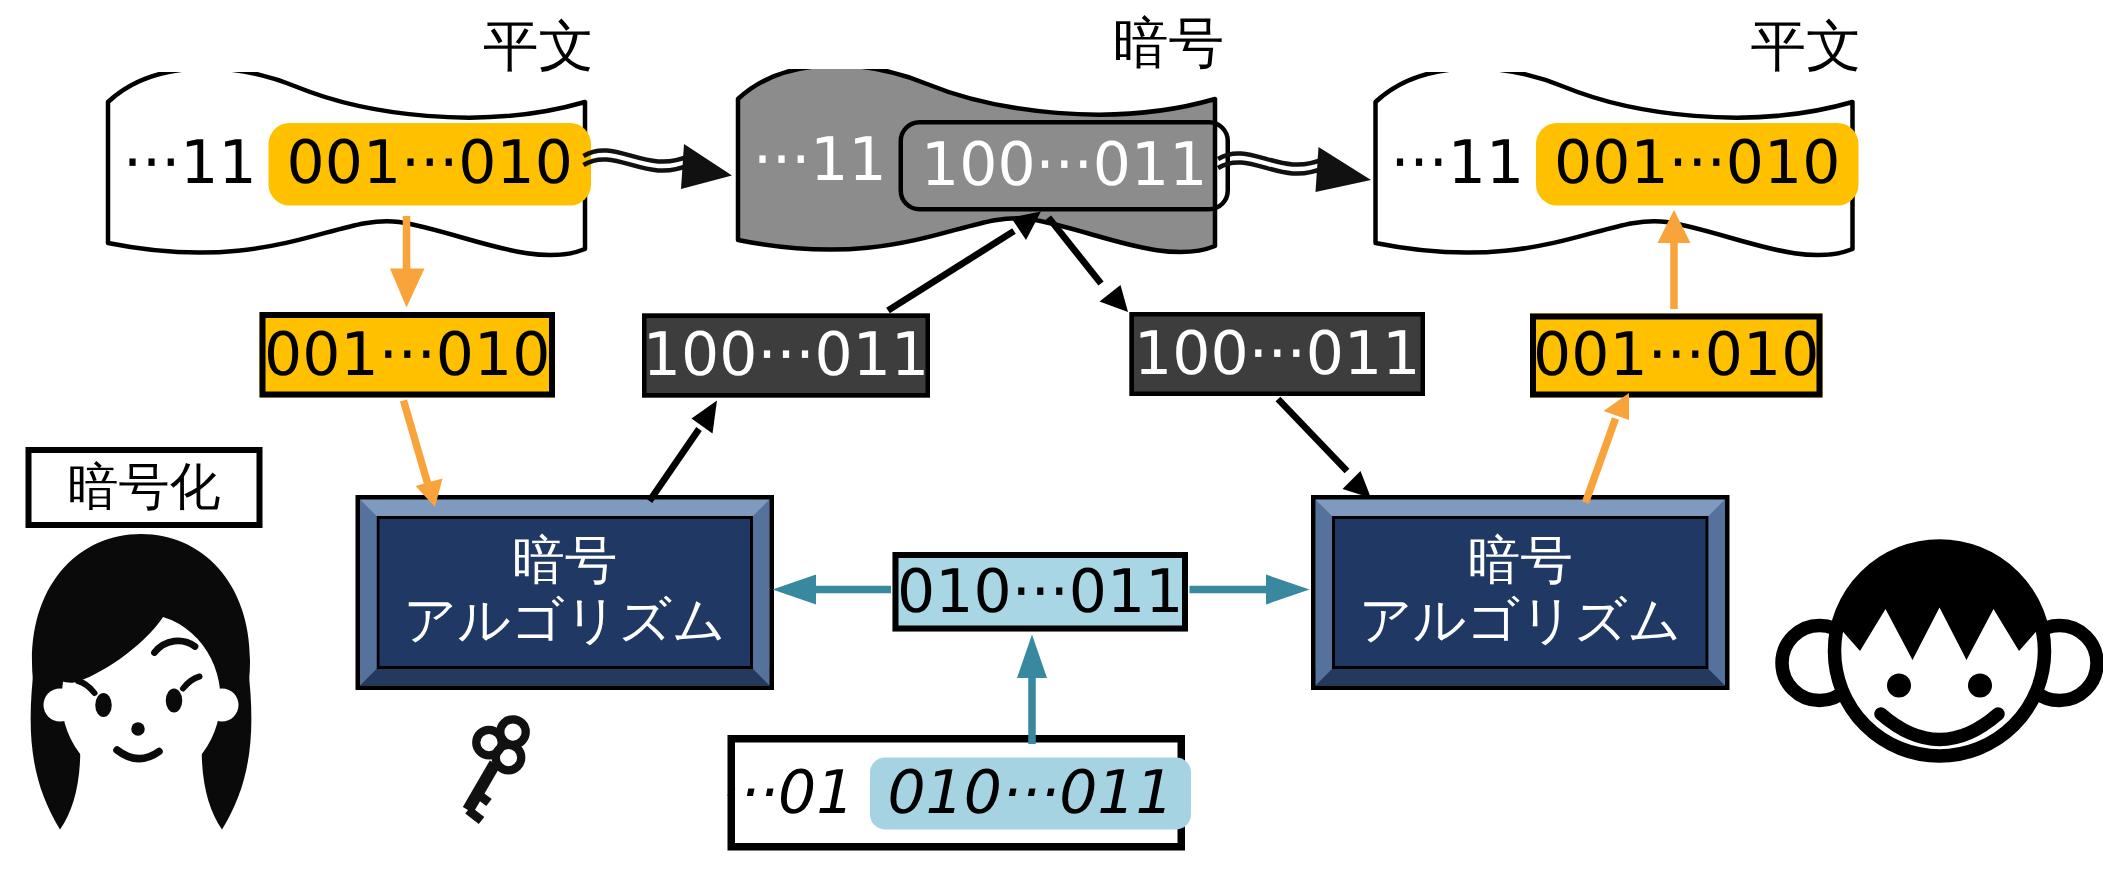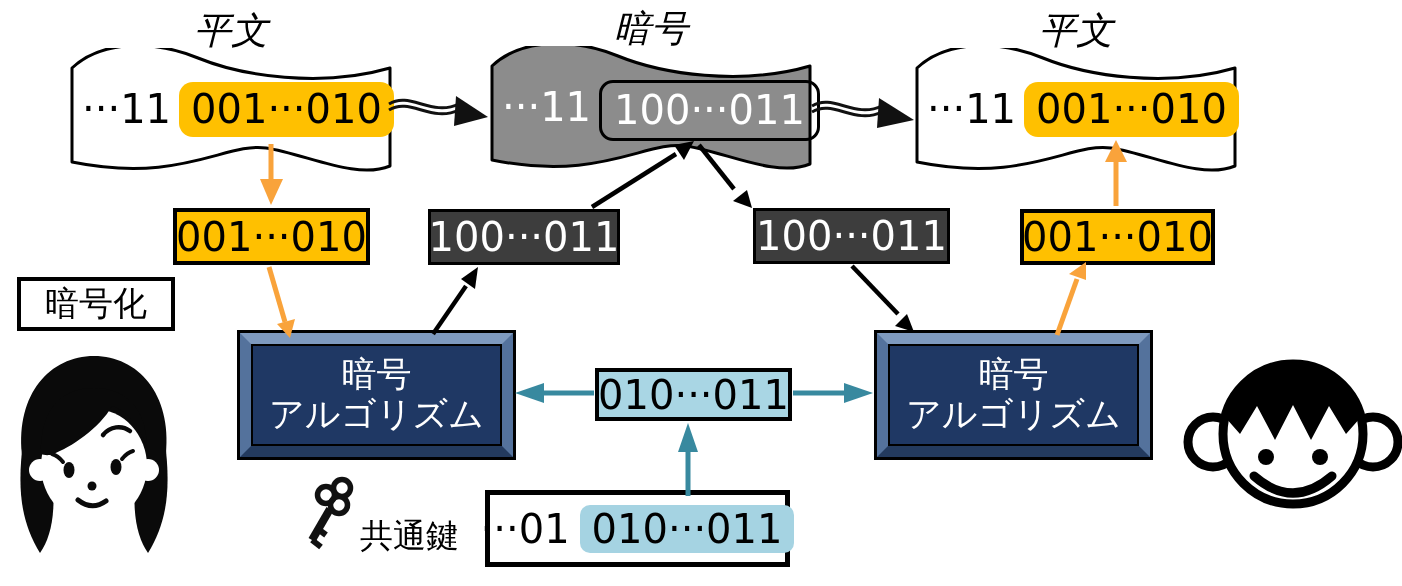--- a/index.html
+++ b/index.html
@@ -8,30 +8,30 @@
     font-family:"DejaVu Sans","Liberation Sans",sans-serif;color:#000;
   }
   .abs{position:absolute;box-sizing:border-box;}
   
   .doc{width:330px;height:130px;z-index:2;}
   .doc svg{position:absolute;left:0;top:0;}
   .doc-row{position:absolute;left:16px;top:34px;display:flex;gap:8px;
     font-size:40px;line-height:55px;white-space:nowrap;z-index:3;}
   .hl-orange{background:#FFC000;border-radius:14px;padding:0 12px;color:#000;}
   .hl-frame{border:3px solid #000;border-radius:14px;padding:0 12px;color:#fff;}
-  .doc-label{position:absolute;width:330px;text-align:center;font-size:37px;z-index:2;font-style:italic;}
+  .doc-label{position:absolute;width:330px;text-align:right;font-size:37px;z-index:2;}
   
   .bin{display:flex;align-items:center;justify-content:center;font-size:40px;
     border:4px solid #000;z-index:5;white-space:nowrap;}
   .bin.orange{background:#FFC000;color:#000;}
   .bin.dark{background:#3D3D3D;color:#fff;border-width:3px;}
   .bin.keyval{background:#A9D6E4;color:#000;}
   
   .tag{display:flex;align-items:center;justify-content:center;background:#fff;
-    border:4px solid #000;font-size:34px;z-index:5;}
+    border:4px solid #000;font-size:34px;z-index:5;margin-top:21px;}
   
   .algo{width:273px;height:124px;background:#1F3864;
     border:11px solid;border-color:#7E9ABF #54729C #233A5E #54729C;
     outline:3px solid #000;box-shadow:inset 0 0 0 2px #000;
     display:flex;flex-direction:column;align-items:center;justify-content:center;
     color:#fff;font-size:35px;line-height:1.13;z-index:5;text-align:center;}
   
   .keyfull{display:flex;align-items:center;justify-content:center;gap:10px;background:#fff;
     border:5px solid #000;font-size:40px;z-index:5;white-space:nowrap;}
   .hl-blue{background:#A5D3E2;border-radius:10px;padding:1px 12px;}
@@ -88,36 +88,35 @@
     <span>暗号</span>
     <span>アルゴリズム</span>
   </div>
   <div class="algo abs" style="left:877px;top:333px;">
     <span>暗号</span>
     <span>アルゴリズム</span>
   </div>
 
   <div class="bin keyval abs" style="left:595px;top:368px;width:197px;height:53px;">010···011</div>
 
-  <div class="keyfull abs" style="left:485px;top:490px;width:305px;height:77px;">
+  <div class="keyfull abs" style="left:485px;top:490px;width:305px;height:77px;font-style:italic;">
     <span>···01</span>
     <span class="hl-blue">010···011</span>
   </div>
 
   <svg class="abs" style="left:304px;top:474px;z-index:5;" width="58" height="86" viewBox="0 0 58 86">
     <g stroke="#111" fill="none">
       <circle cx="38" cy="14" r="8.5" stroke-width="5.5"></circle>
       <circle cx="22" cy="21" r="8.5" stroke-width="5.5"></circle>
       <circle cx="35" cy="31" r="8.5" stroke-width="5.5"></circle>
       <line x1="26" y1="35" x2="8" y2="66" stroke-width="8"></line>
       <line x1="14" y1="55" x2="22" y2="61" stroke-width="6"></line>
       <line x1="8" y1="66" x2="17" y2="73" stroke-width="6"></line>
     </g>
   </svg>
-  <span class="keylabel abs" style="left:360px;top:514px;">共通鍵</span>
 
   <svg class="abs" style="left:6px;top:350px;z-index:4;" width="176" height="206" viewBox="0 0 176 206">
     <path d="M16,104 C10,44 44,6 88,6 C132,6 166,44 160,104 C160,118 158,126 156,130 L20,130 C18,126 16,114 16,104 Z" fill="#0a0a0a"></path>
     <path d="M17,92 C11,140 15,172 34,203 C46,186 51,158 45,118 Z" fill="#0a0a0a"></path>
     <path d="M159,92 C165,140 161,172 142,203 C130,186 125,158 131,118 Z" fill="#0a0a0a"></path>
     <circle cx="34" cy="120" r="11" fill="#fff"></circle>
     <circle cx="142" cy="120" r="11" fill="#fff"></circle>
     <ellipse cx="88" cy="116" rx="53" ry="57" fill="#fff"></ellipse>
     <path d="M35,104 C34,56 58,38 88,38 C118,38 140,56 141,96 C130,70 118,60 106,56 C94,78 64,98 47,104 C42,106 38,105 35,104 Z" fill="#0a0a0a"></path>
     <path d="M97,85 C104,76 116,75 124,81" stroke="#0a0a0a" stroke-width="4.5" fill="none" stroke-linecap="round"></path>

